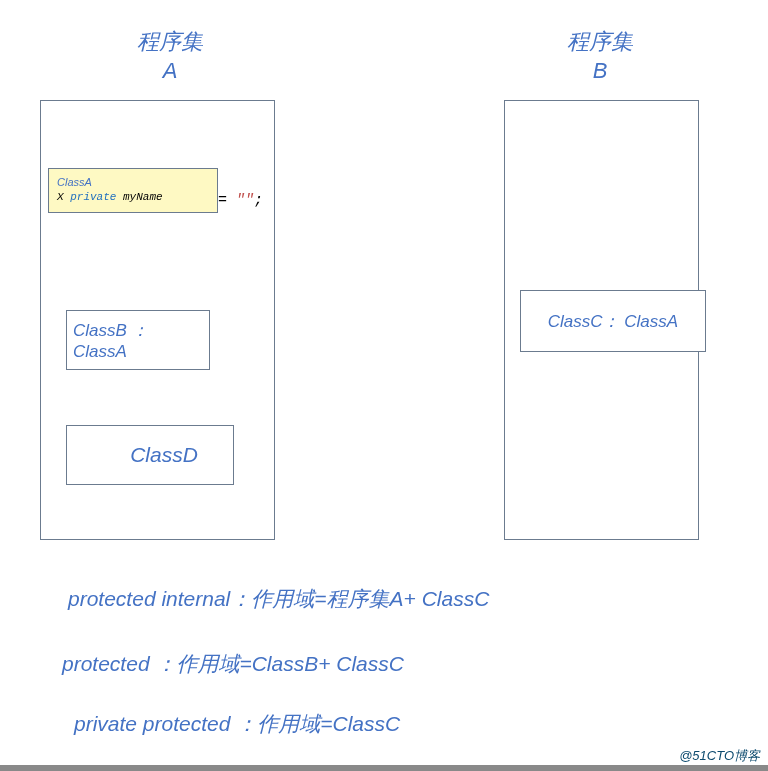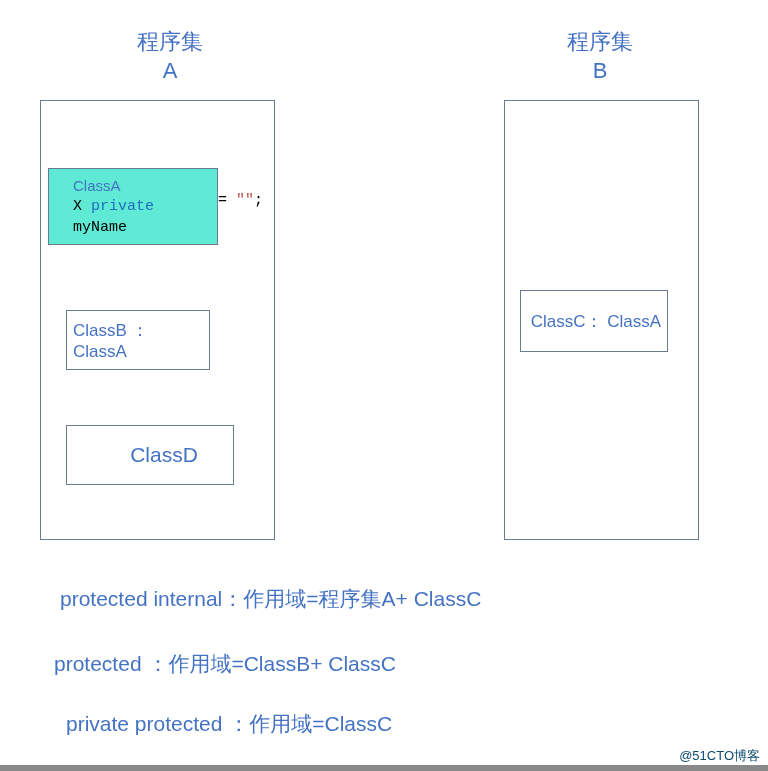--- a/index.html
+++ b/index.html
@@ -8,20 +8,21 @@
       background: #ffffff;
       width: 768px;
       height: 771px;
       position: relative;
       overflow: hidden;
     }
     .canvas {
       position: relative;
       width: 100%;
       height: 100%;
+      font-style: italic;
     }
     .title {
       position: absolute;
       color: #4472c4;
       font-size: 22px;
       text-align: center;
       line-height: 1.3;
     }
     .assembly-box {
       position: absolute;
@@ -37,41 +38,42 @@
       justify-content: center;
     }
     .class-label {
       color: #4472c4;
       font-size: 17px;
       padding: 6px;
     }
     .classa-box {
       position: absolute;
       border: 1.5px solid #6b7b8f;
-      background: #5eead4;
-      padding: 6px 24px;
-      font-size: 15px;
+      background: #fef9c3;
+      padding: 6px 8px;
+      font-size: 11px;
       line-height: 1.4;
     }
     .classa-title { color: #4472c4; }
     .code-line { font-family: "Courier New", monospace; }
     .kw-x { color: #000000; }
     .kw-type { color: #1f6fbf; }
-    .kw-var { color: #000000; margin-left: 38px; }
+    .kw-var { color: #000000; }
     .code-outside {
       position: absolute;
       font-family: "Courier New", monospace;
       font-size: 15px;
       color: #000000;
     }
     .quote { color: #c0504d; }
     .note {
       position: absolute;
       color: #4472c4;
       font-size: 21px;
+      margin-left: 8px;
     }
     .watermark {
       position: absolute;
       right: 8px;
       bottom: 6px;
       color: #0c4a6e;
       font-size: 13px;
     }
     .footer-bar {
       position: absolute;
@@ -111,21 +113,21 @@
   </div>
 
   <div class="class-box" style="left:66px; top:310px; width:144px; height:60px;">
     <span class="class-label">ClassB ： ClassA</span>
   </div>
 
   <div class="class-box" style="left:66px; top:425px; width:168px; height:60px;padding-left:28px;">
     <span class="class-label" style="font-size:21px;">ClassD</span>
   </div>
 
-  <div class="class-box" style="left:520px; top:290px; width:148px; height:62px;justify-content:flex-end;">
+  <div class="class-box" style="left:520px; top:290px; width:186px; height:62px;">
     <span class="class-label">ClassC： ClassA</span>
   </div>
 
   <div class="note" style="left:60px; top:585px;">protected internal：作用域=程序集A+ ClassC</div>
   <div class="note" style="left:54px; top:650px;">protected ：作用域=ClassB+ ClassC</div>
   <div class="note" style="left:66px; top:710px;">private protected ：作用域=ClassC</div>
 
   <div class="watermark">@51CTO博客</div>
 
   <div class="footer-bar"></div>

